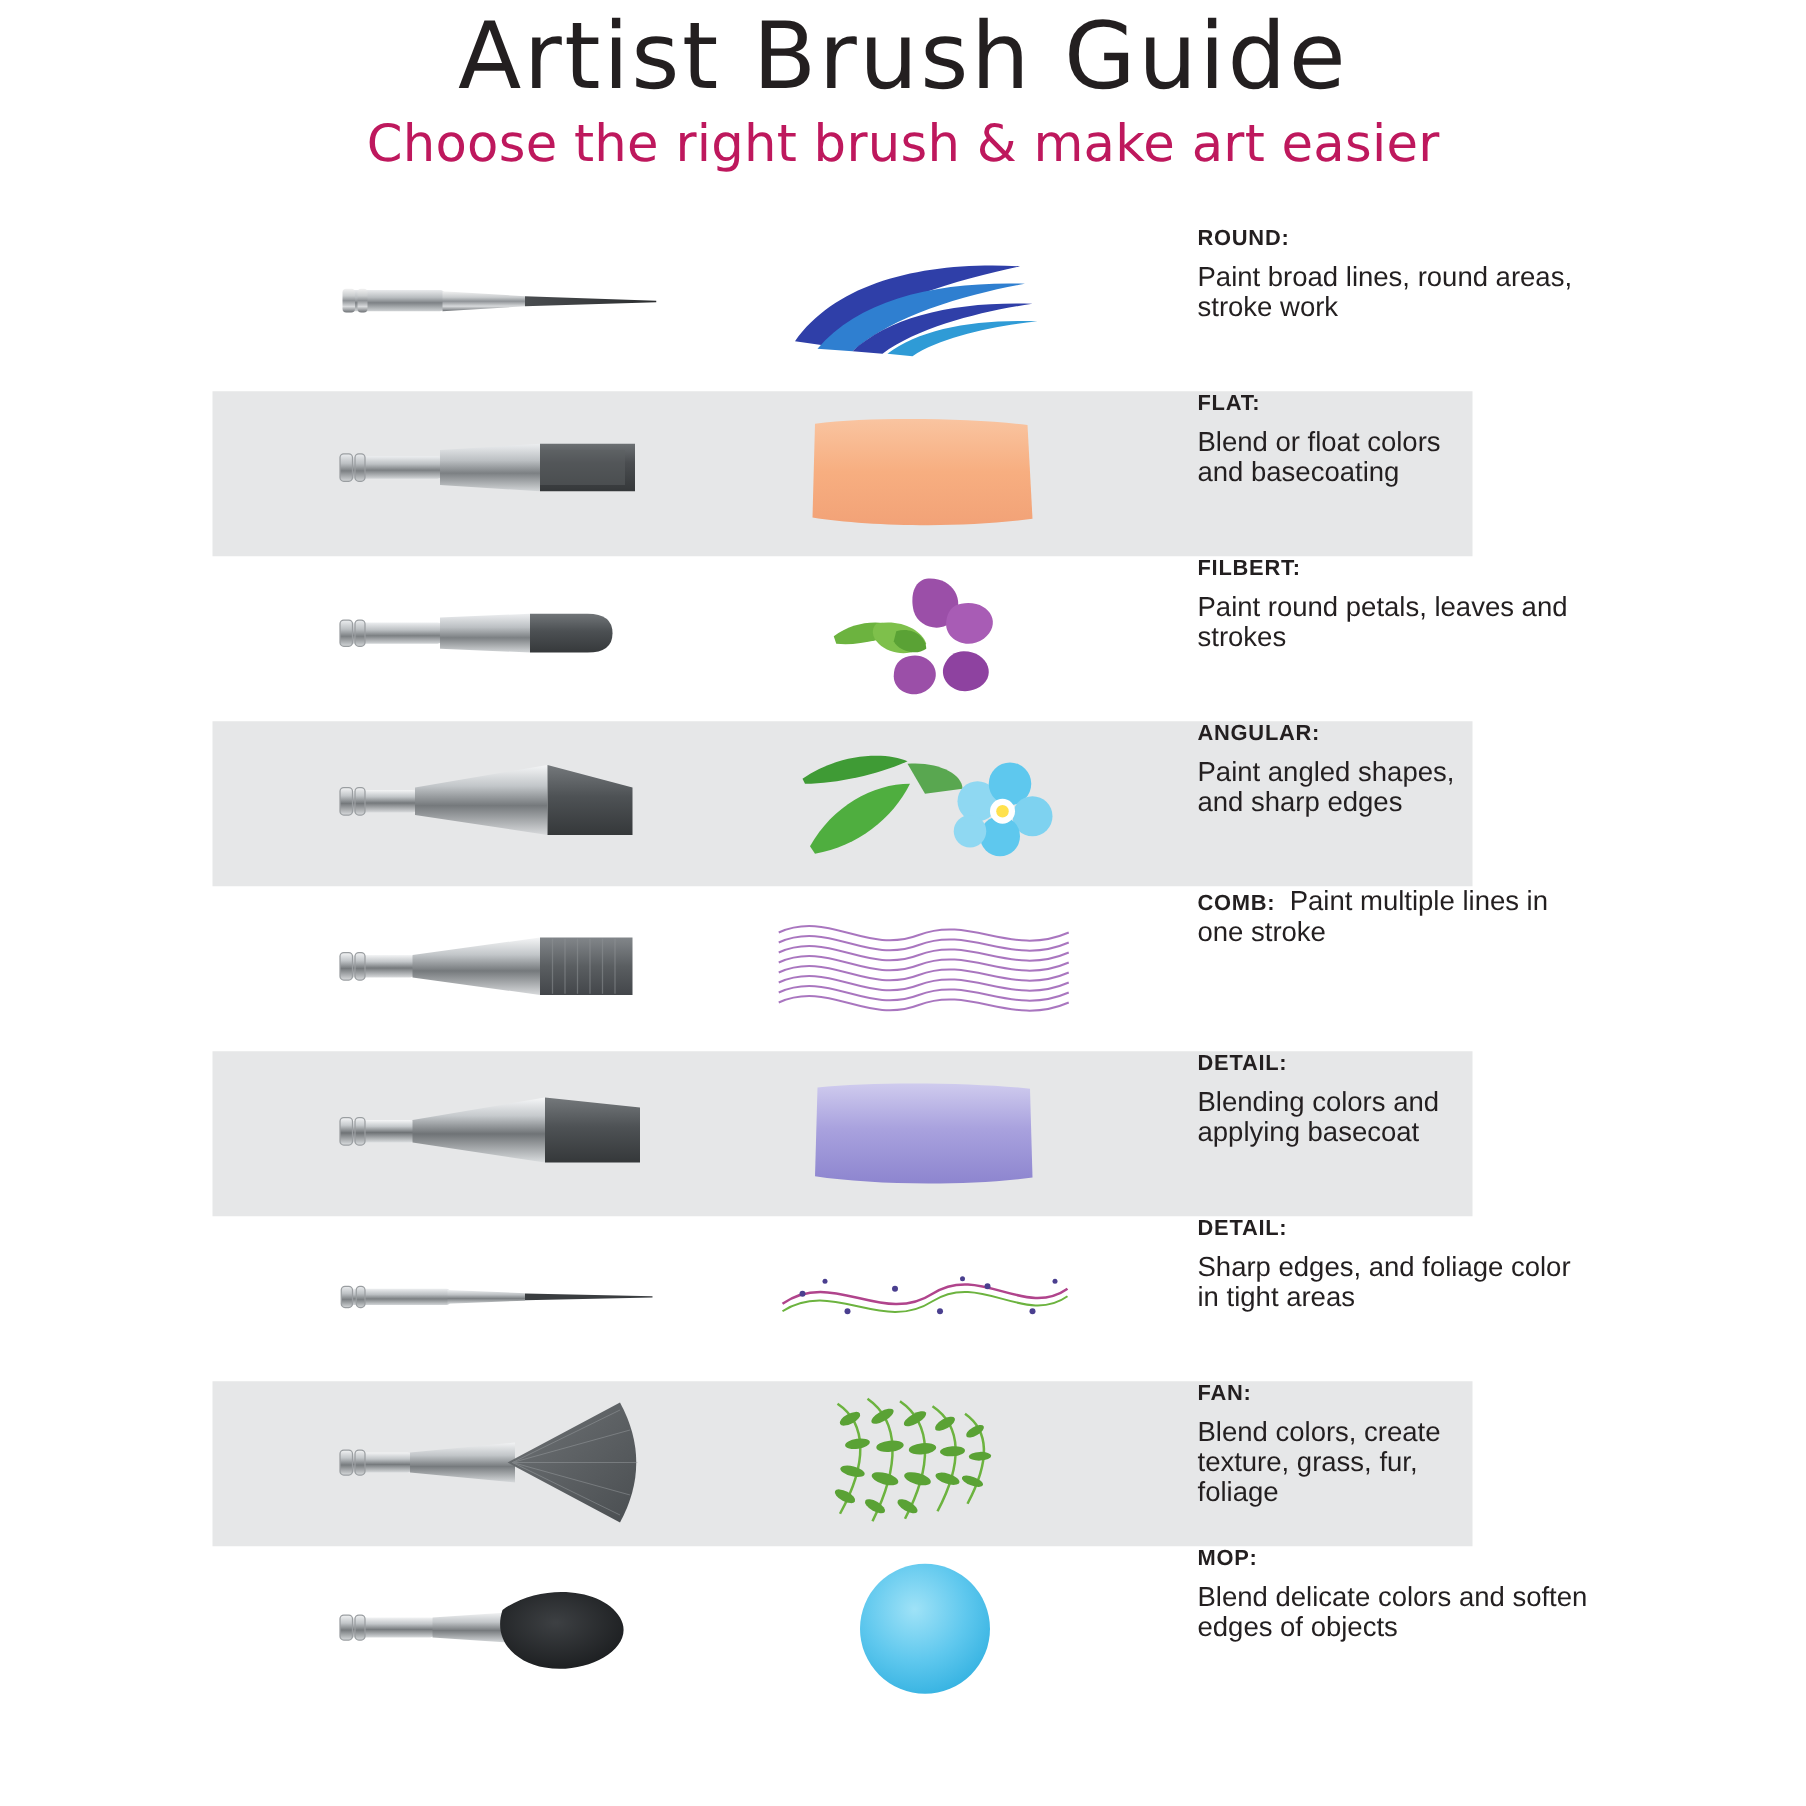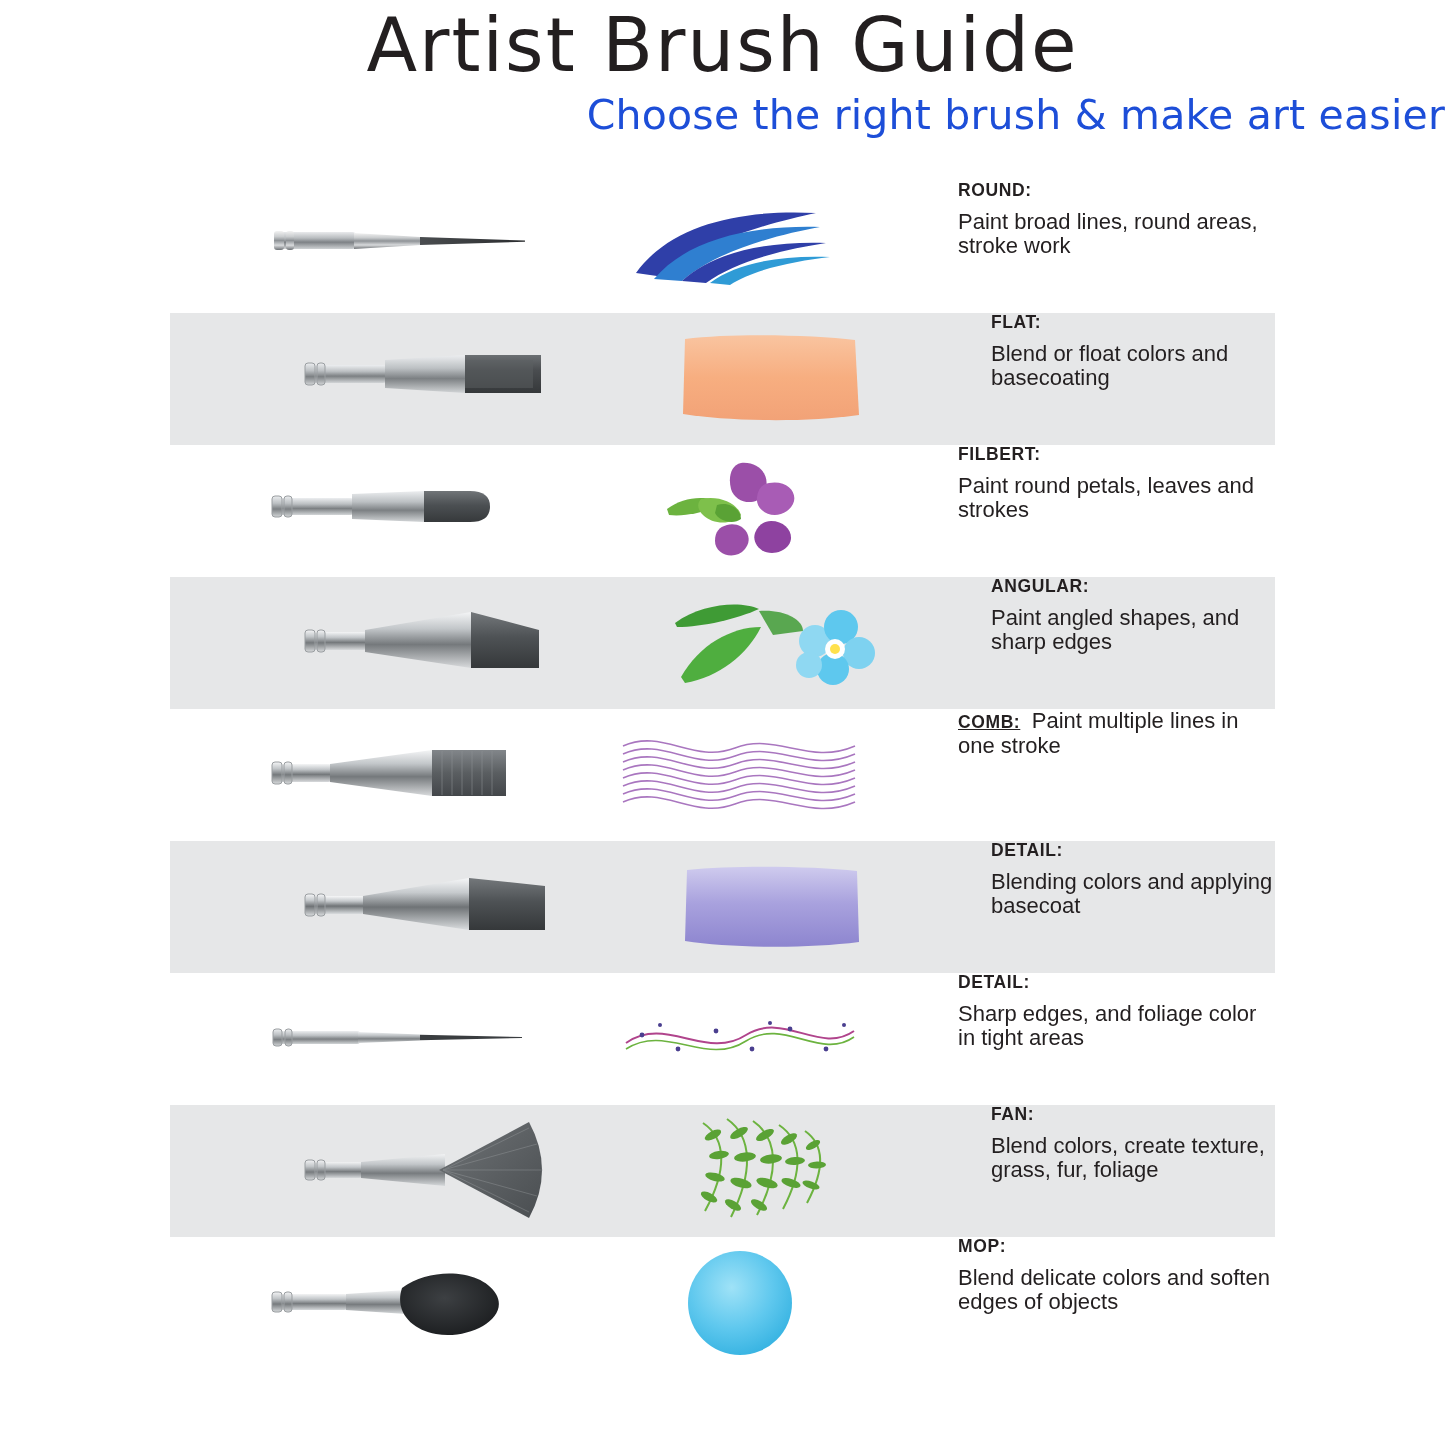--- a/index.html
+++ b/index.html
@@ -28,41 +28,39 @@
     letter-spacing: 2px;
     line-height: 1.02;
     color: #231f20;
     margin: 0;
   }
   .subtitle {
     font-family: "DejaVu Sans", sans-serif;
     font-size: 41px;
     font-weight: 400;
     letter-spacing: 0.2px;
-    color: #1d4ed8;
+    color: #be185d;
     margin: 8px 0 0 0;
-    text-align: right;
   }
 
   
   .rows {
     margin-top: 42px;
   }
   .row {
     position: relative;
     height: 132px;
     display: flex;
     box-sizing: border-box;
   }
   .row.shaded {
     background: #e6e7e8;
     margin-left: 170px;
     margin-right: 170px;
-    width: 1105px;
-    padding-left: 33px;
+    width: 1008px;
   }
   .row.plain {
     margin-left: 170px;
     margin-right: 170px;
     width: 1105px;
     background: transparent;
   }
 
   .cell-brush {
     width: 420px;
@@ -91,21 +89,21 @@
     color: #231f20;
     line-height: 1.1;
   }
   .desc {
     font-size: 22px;
     font-weight: 400;
     color: #231f20;
     line-height: 1.1;
     margin-top: 9px;
   }
-  .inline-row .lbl { display: inline; text-decoration: underline; }
+  .inline-row .lbl { display: inline; }
   .inline-row .desc { display: inline; margin-top: 0; }
 
   
   .brush {
     position: absolute;
     left: 0;
     top: 50%;
     transform: translateY(-50%);
     width: 420px;
     height: 110px;

